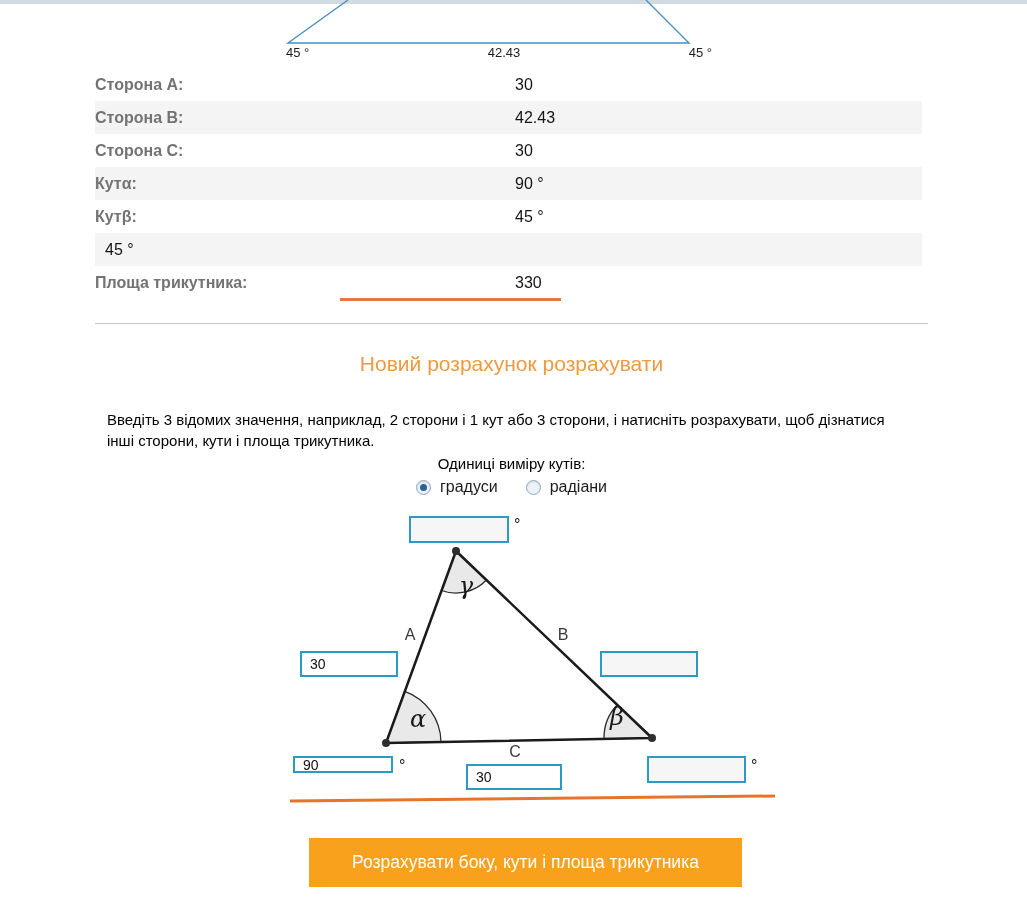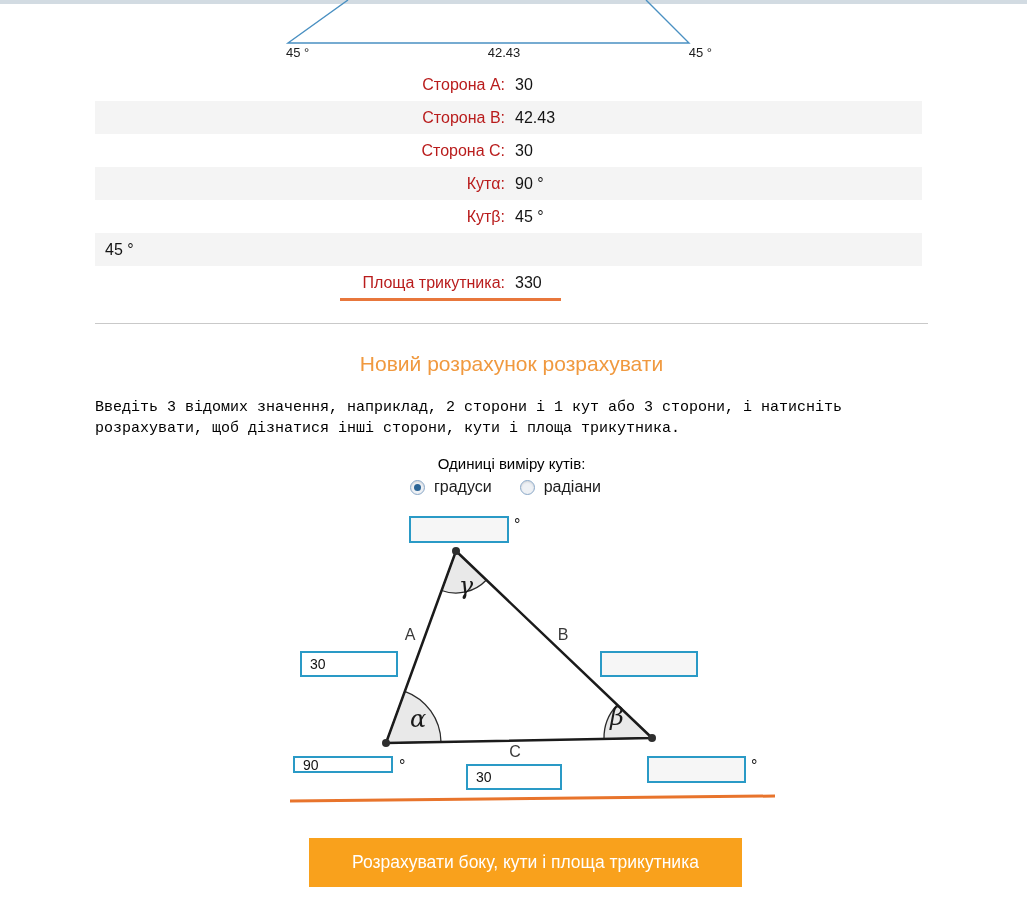--- a/index.html
+++ b/index.html
@@ -17,45 +17,45 @@
     position:absolute; left:0; top:0; width:1027px; height:4px;
     background:#d2dbe2;
   }
   .top-tri-svg { position:absolute; left:0; top:0; }
   .tri-dim-label { font-family:"Liberation Sans",sans-serif; font-size:13px; fill:#1d1d1d; }
 
   
   .results { position:absolute; left:95px; top:68px; width:827px; }
   .result-row { display:flex; height:33px; line-height:33px; font-size:16px; }
   .result-row.gray { background:#f4f4f4; }
-  .result-label { width:410px; text-align:right; color:#b91c1c; }
+  .result-label { width:410px; color:#737373;font-weight:bold; }
   .result-value { padding-left:10px; color:#141414; }
   .area-underline {
     position:absolute; left:340px; top:298px; width:221px; height:3px;
     background:#e8773c;
   }
   .divider {
     position:absolute; left:95px; top:323px; width:833px; height:1px;
     background:#c9c9c9;
   }
   .heading {
     position:absolute; left:95px; top:352px; width:833px;
     text-align:center; font-size:21px; font-weight:400; color:#f0993f;
     margin:0;
   }
   .description {
     position:absolute; left:95px; top:398px; width:778px;
-    font-size:15px; line-height:20.5px; color:#000000; margin:0;font-family:Liberation Mono, monospace;
+    font-size:15px; line-height:20.5px; color:#000000; margin:12px;
   }
   .units-label {
     position:absolute; left:95px; top:455px; width:833px;
     text-align:center; font-size:15px; color:#000;
   }
   .radios {
-    position:absolute; left:89px; top:478px; width:833px;
+    position:absolute; left:95px; top:478px; width:833px;
     display:flex; justify-content:center; gap:28px;
   }
   .radio-option { display:flex; align-items:center; gap:9px; cursor:pointer; font-size:16px; color:#1c1c1c; }
   .radio-circle {
     width:15px; height:15px; border-radius:50%;
     border:1px solid #8aa8c8; background:#eef1f5;
     box-shadow: inset 0 1px 2px rgba(0,0,0,0.12);
     position:relative; display:inline-block;
   }
   .radio-circle.selected::after {

